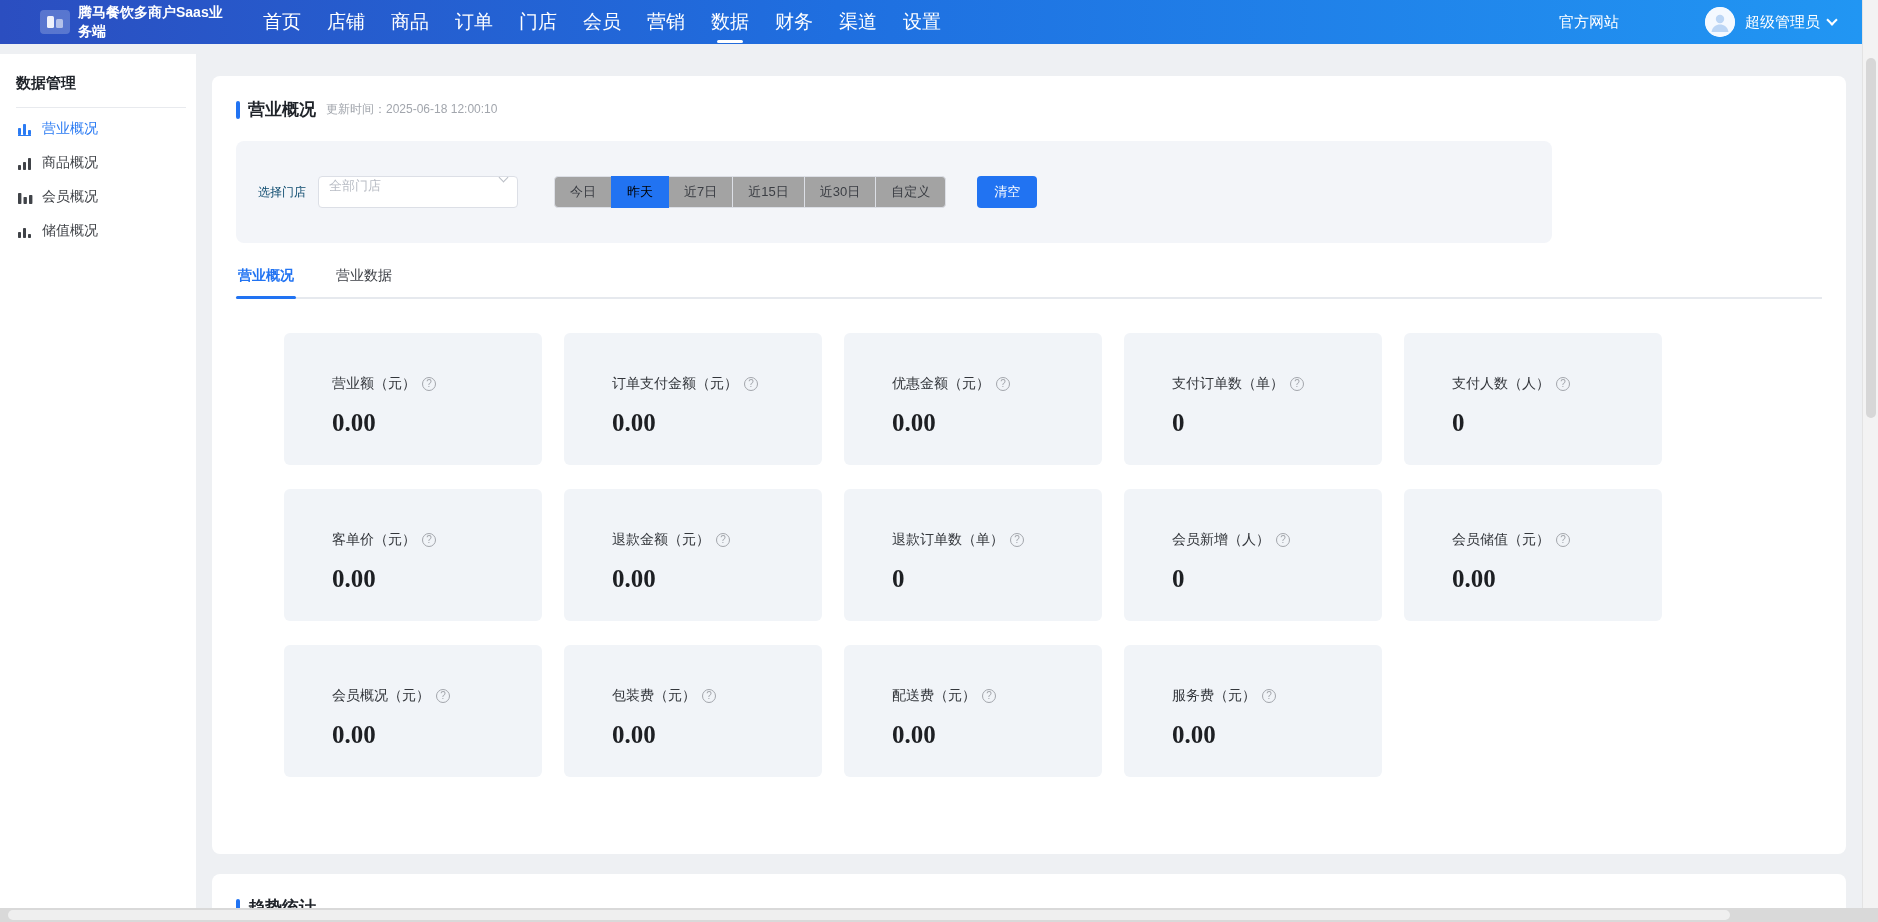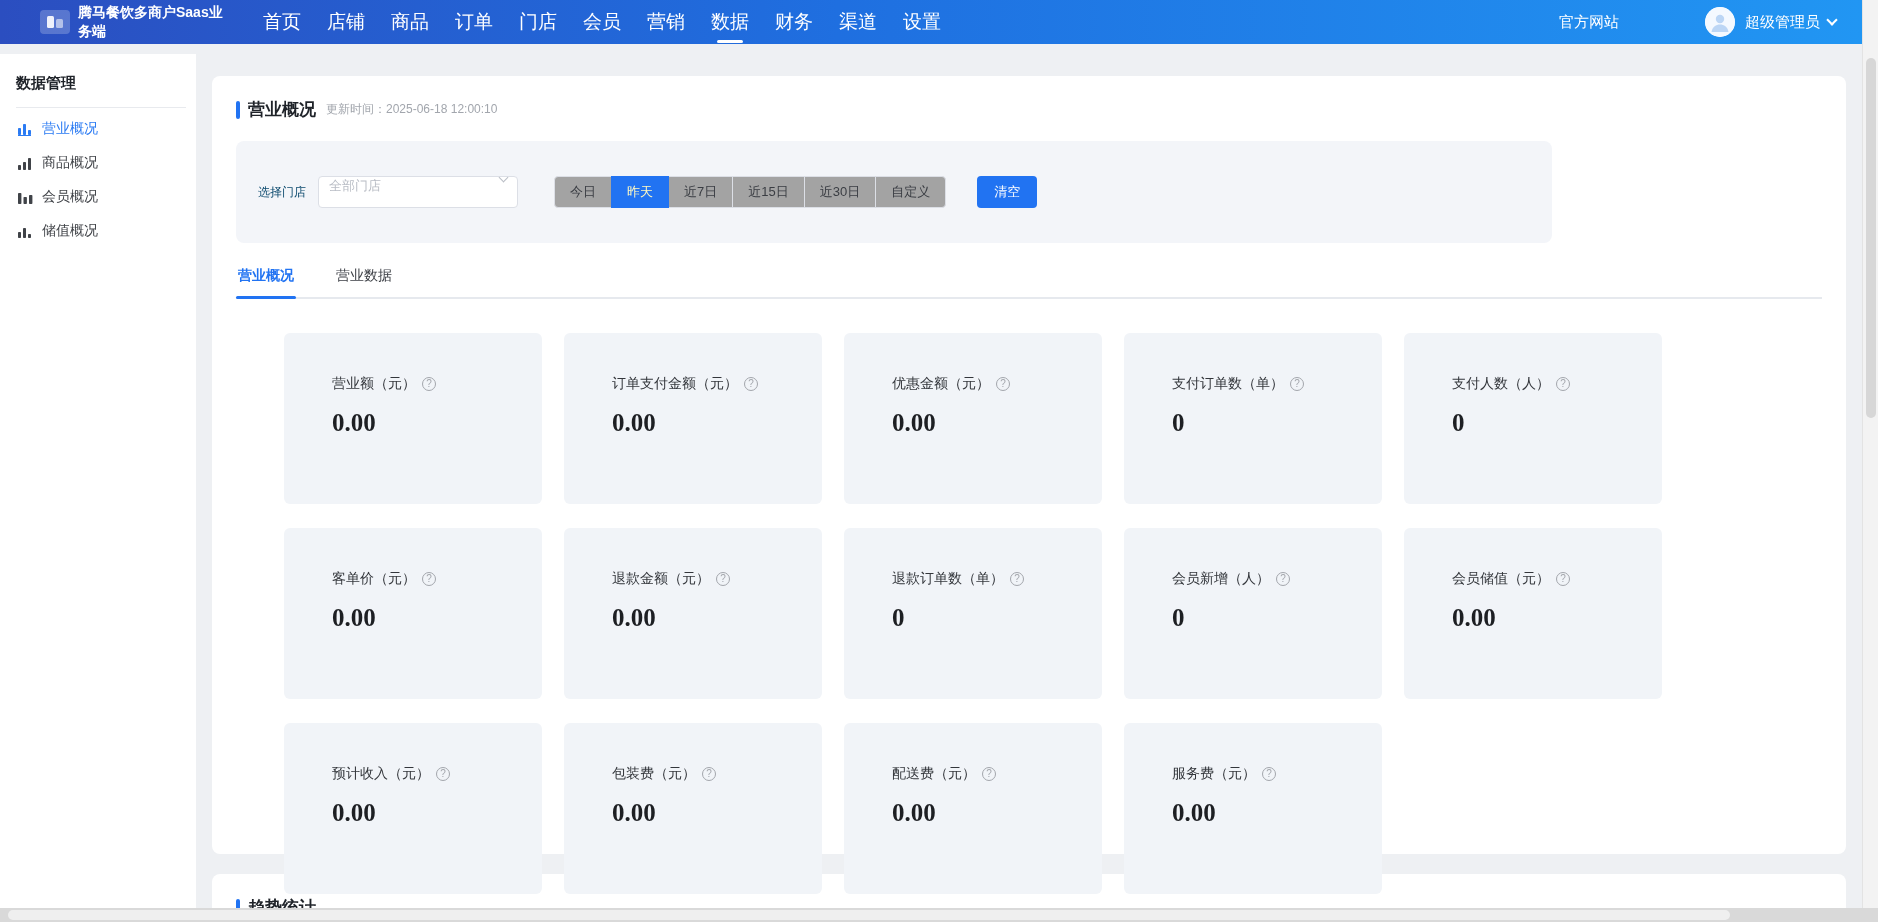--- a/index.html
+++ b/index.html
@@ -58,37 +58,37 @@
     border-radius:4px; display:flex; padding:0 10px; cursor:pointer; }
   .select-placeholder { font-size:13px; color:#b9bdc5; flex:1; }
   .sel-chev { width:7px; height:7px; border-right:1.5px solid #b9bdc5;
     border-bottom:1.5px solid #b9bdc5; transform:rotate(45deg); margin-top:-3px; }
   .date-group { display:flex; margin-left:36px; }
   .date-btn { height:32px; padding:0 15px; background:#a3a3a3; border:1px solid #dcdfe6;
     font-size:13px; color:#3a3d43; display:flex; align-items:center; margin-left:-1px;
     cursor:pointer; white-space:nowrap; }
   .date-btn:first-child { border-radius:4px 0 0 4px; margin-left:0; }
   .date-btn:last-child { border-radius:0 4px 4px 0; }
-  .date-btn.active { background:#2173f2; border-color:#2173f2; color:#fef9c3; z-index:1; }
+  .date-btn.active { background:#2173f2; border-color:#2173f2; color:#000000; z-index:1; }
   .clear-btn { height:32px; padding:0 17px; margin-left:31px; background:#2173f2;
     border:none; border-radius:4px; color:#fff; font-size:13px; cursor:pointer; }
 
   
   .tabs-row { display:flex; margin-top:24px; border-bottom:2px solid #e6e9ee; }
   .tab { font-size:14px; padding:0 2px 12px 2px; margin-right:38px; cursor:pointer;
     color:#3a3d43; position:relative; }
   .tab.active { color:#2173f2; font-weight:bold; }
   .tab .tab-line { position:absolute; left:0; right:0; bottom:-2px; height:3px;
     background:#2173f2; border-radius:2px; display:none; }
   .tab.active .tab-line { display:block; }
 
   
   .stats-grid { display:grid; grid-template-columns:repeat(5,258px); gap:24px 22px;
     margin:34px 0 0 48px; }
-  .stat-card { height:171px; background:#f1f4f8; border-radius:6px; padding:42px 0 0 48px; }
+  .stat-card { height:132px; background:#f1f4f8; border-radius:6px; padding:42px 0 0 48px; }
   .stat-label-row { display:flex; align-items:center; }
   .stat-label { font-size:14px; color:#33363b; }
   .help-icon { width:14px; height:14px; border:1px solid #a3a6ac; border-radius:50%;
     color:#a3a6ac; font-size:10px; line-height:12px; text-align:center; margin-left:6px;
     cursor:pointer; flex:0 0 auto; }
   .stat-value { font-size:25px; font-weight:bold; color:#1d1f23; margin-top:16px;
     font-family:Liberation Serif, serif; }
 
   
   .h-scrollbar { position:absolute; left:0; bottom:0; width:1878px; height:14px;
@@ -318,21 +318,21 @@
       </div>
       <div class="stat-card">
         <div class="stat-label-row">
             <span class="stat-label">会员储值（元）</span>
             <span class="help-icon">?</span>
           </div>
         <div class="stat-value">0.00</div>
       </div>
       <div class="stat-card">
         <div class="stat-label-row">
-            <span class="stat-label">预计收入（元）</span>
+            <span class="stat-label">会员概况（元）</span>
             <span class="help-icon">?</span>
           </div>
         <div class="stat-value">0.00</div>
       </div>
       <div class="stat-card">
         <div class="stat-label-row">
             <span class="stat-label">包装费（元）</span>
             <span class="help-icon">?</span>
           </div>
         <div class="stat-value">0.00</div>

